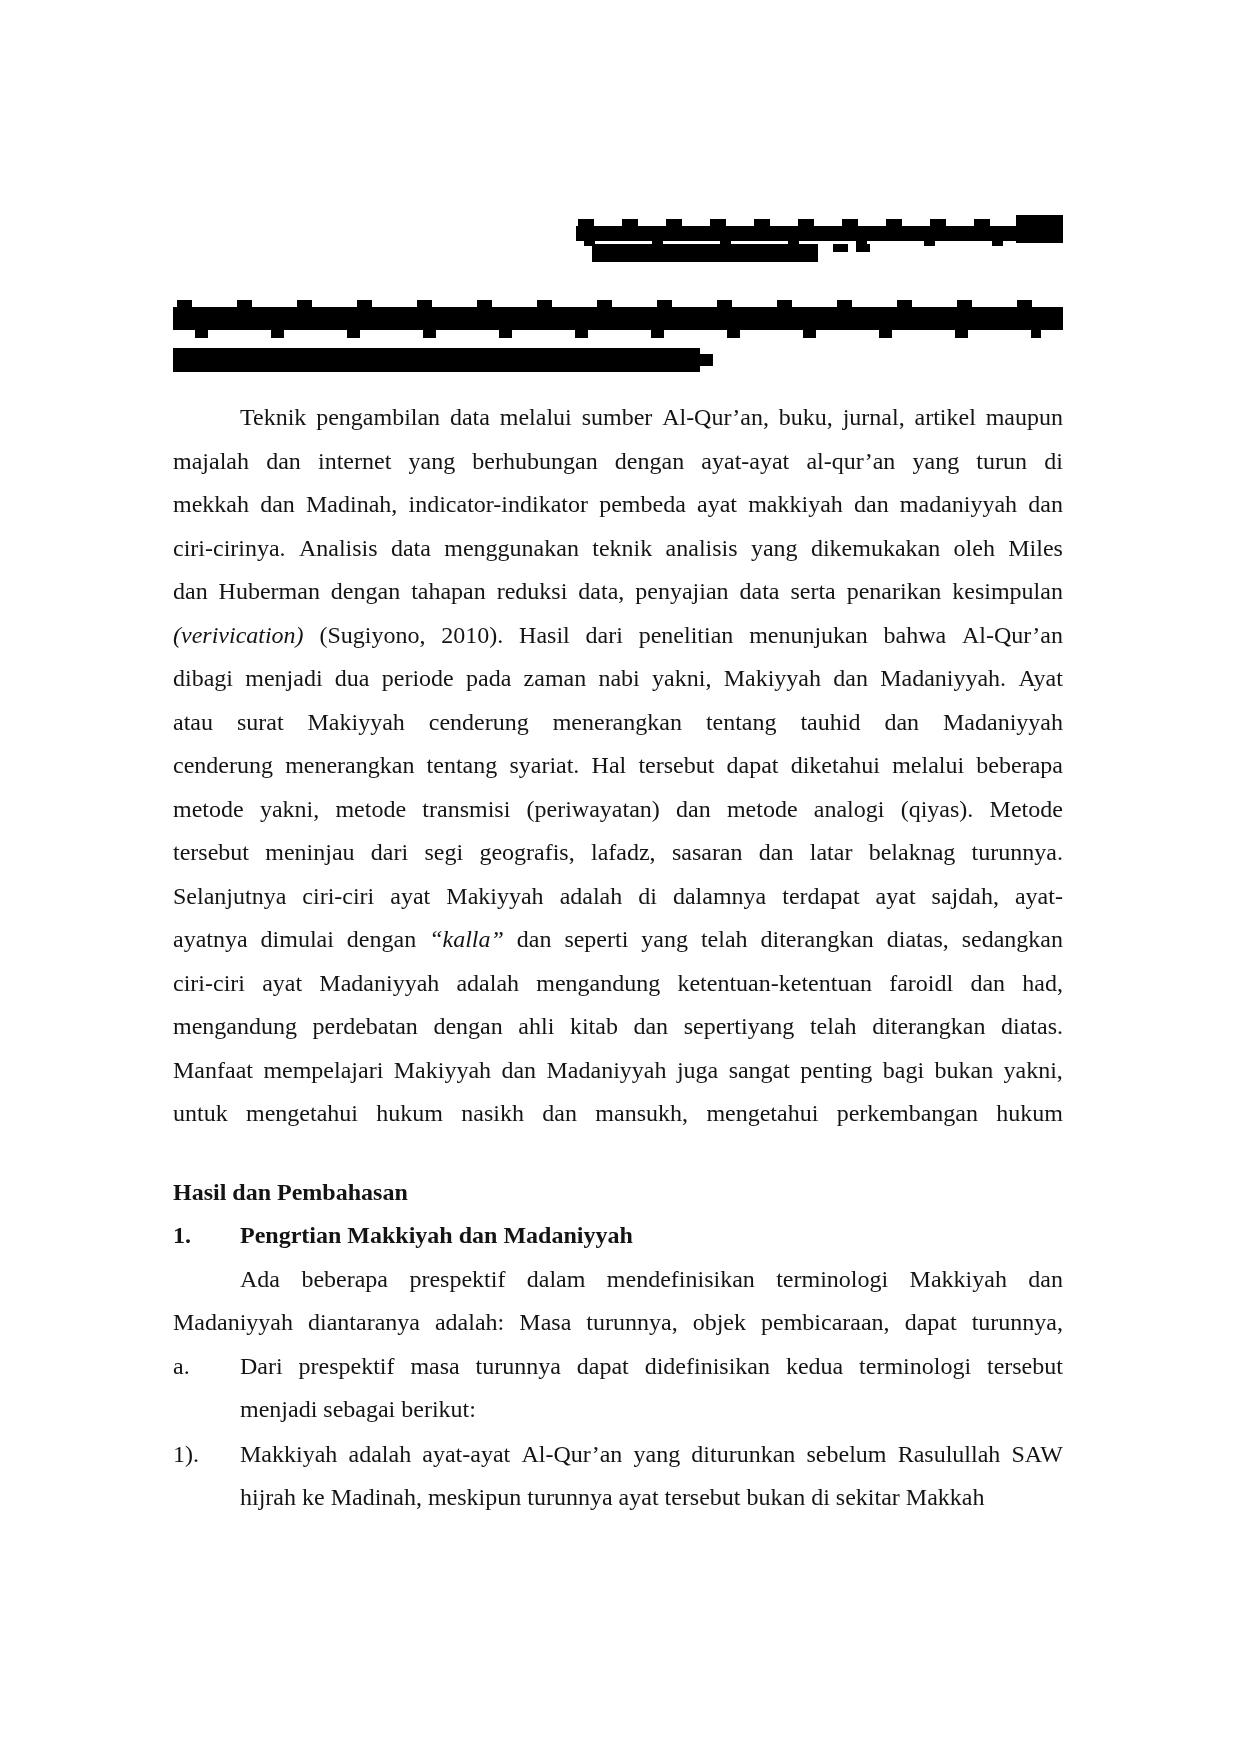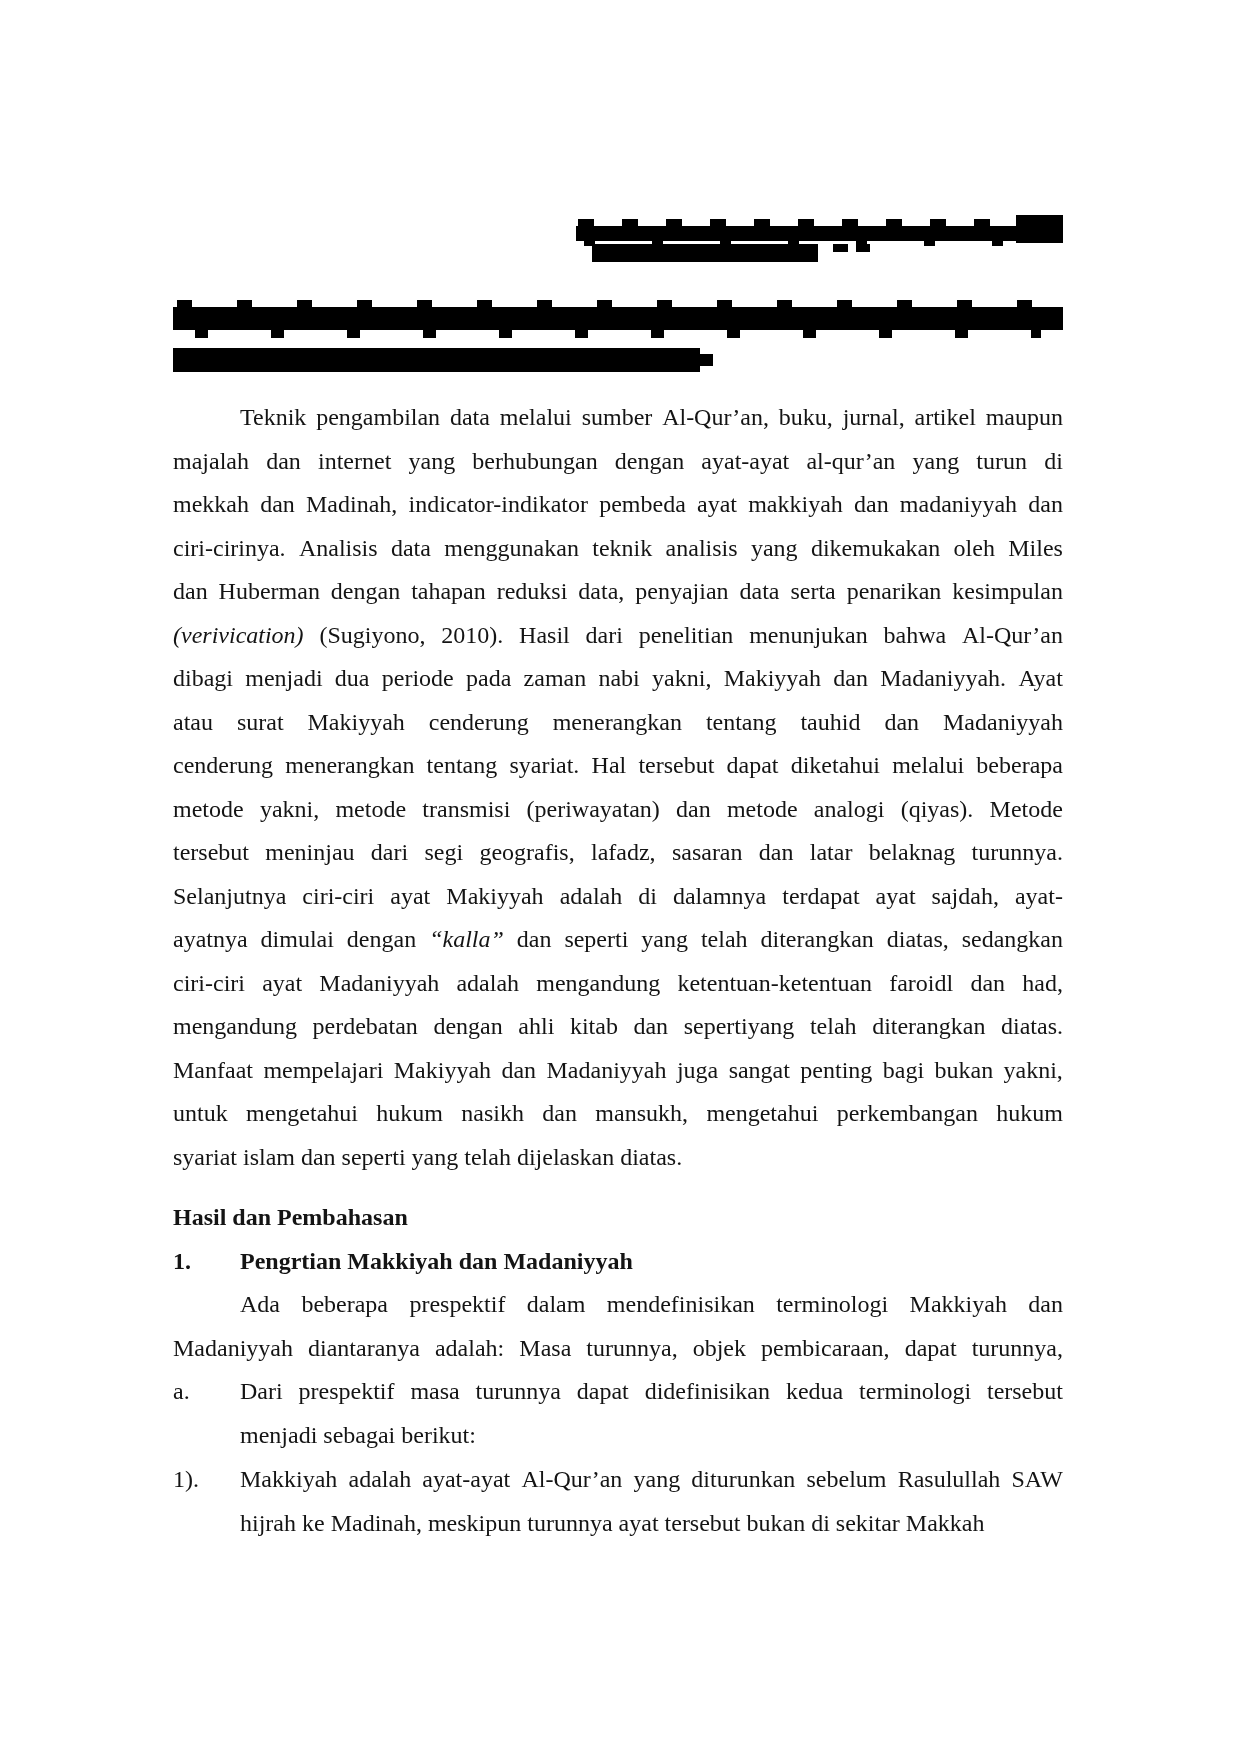--- a/index.html
+++ b/index.html
@@ -22,21 +22,21 @@
     top: 396px;
     width: 890px;
     font-size: 24px;
     line-height: 43.5px;
   }
   .tline { height: 43.5px; line-height: 43.5px; white-space: nowrap; }
   .tline.just { display: flex; justify-content: space-between; white-space: normal; }
   .tline.ind { padding-left: 67px; }
   .it { font-style: italic; text-align: center; }
   .bold { font-weight: bold; }
-  .gap-heading { margin-top: 17px; }
+  .gap-heading { margin-top: 35px; }
   .hitem { position: relative; padding-left: 67px; }
   .hitem .lbl {
     position: absolute;
     left: 0; top: 0;
     height: 43.5px; line-height: 43.5px;
   }
 </style>
 </head>
 <body>
 
@@ -270,21 +270,20 @@
           <span>untuk</span>
           <span>mengetahui</span>
           <span>hukum</span>
           <span>nasikh</span>
           <span>dan</span>
           <span>mansukh,</span>
           <span>mengetahui</span>
           <span>perkembangan</span>
           <span>hukum</span>
         </div>
-        <div class="tline last"><span>syariat islam dan seperti yang telah dijelaskan diatas.</span></div>
       </div>
 
     <div class="tline bold gap-heading">Hasil dan Pembahasan</div>
 
     <div class="hitem bold">
       <span class="lbl">1.</span>
       <div class="tline">Pengrtian Makkiyah dan Madaniyyah</div>
     </div>
 
     <div>

